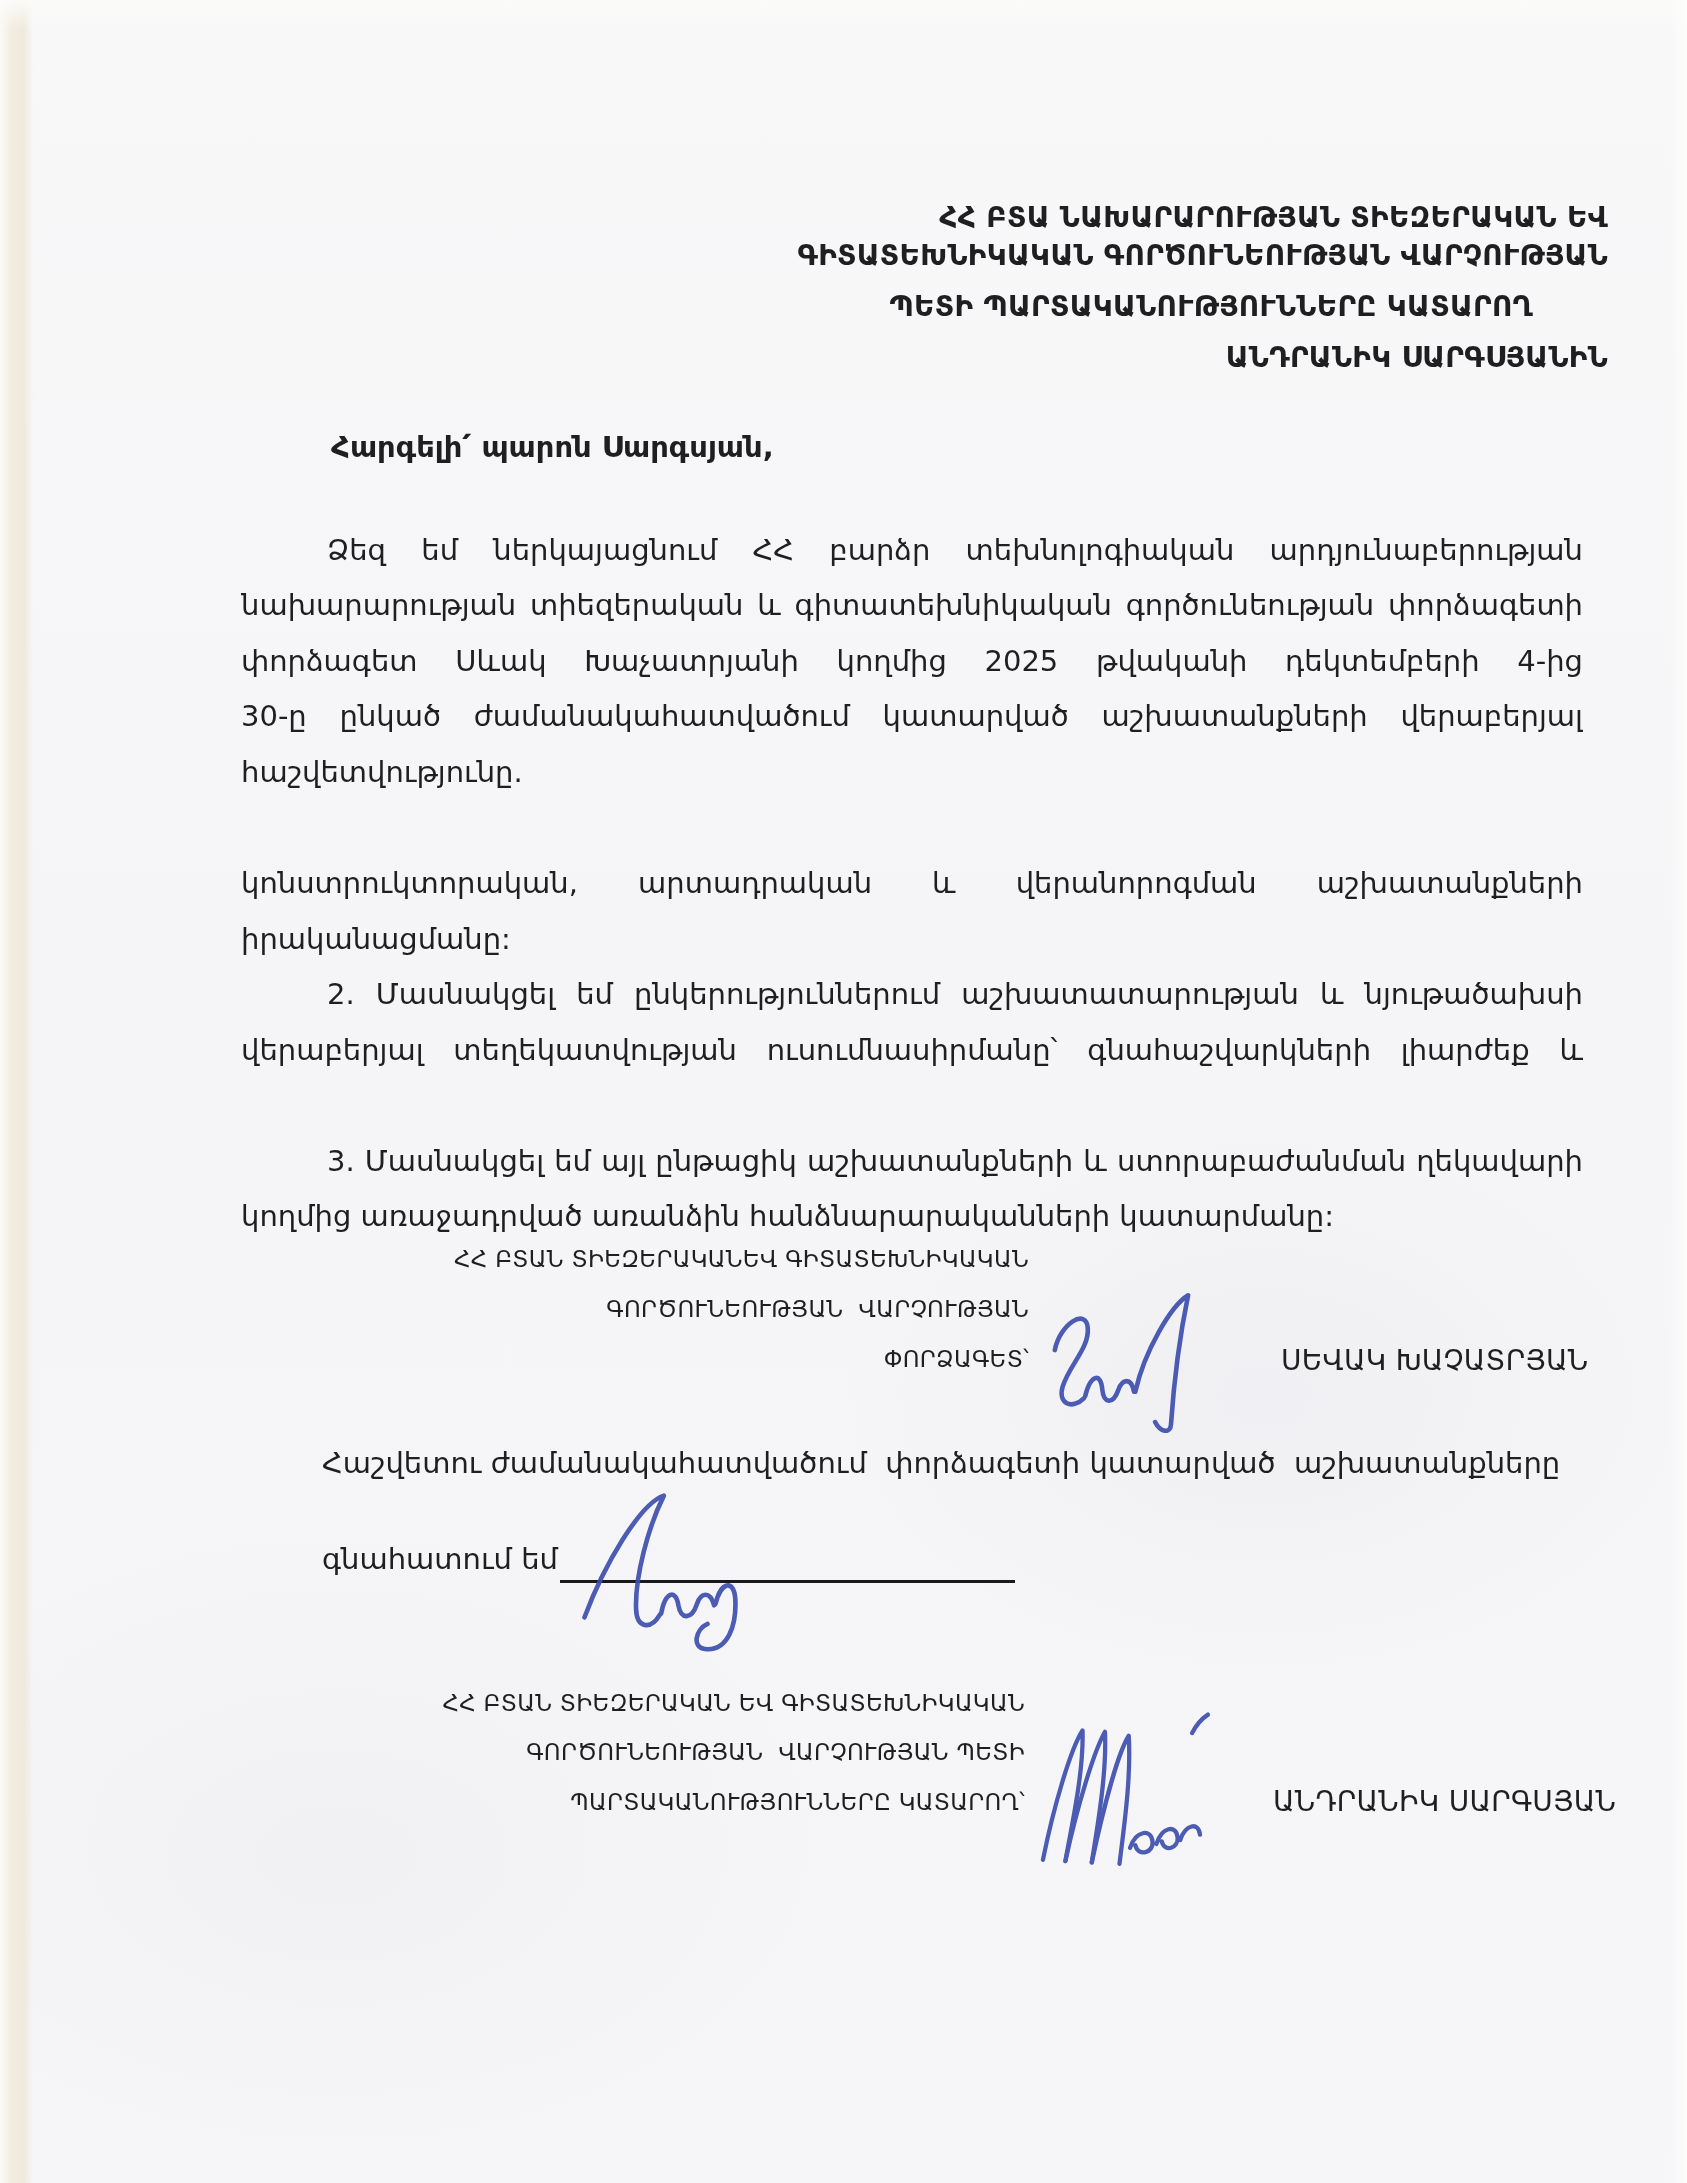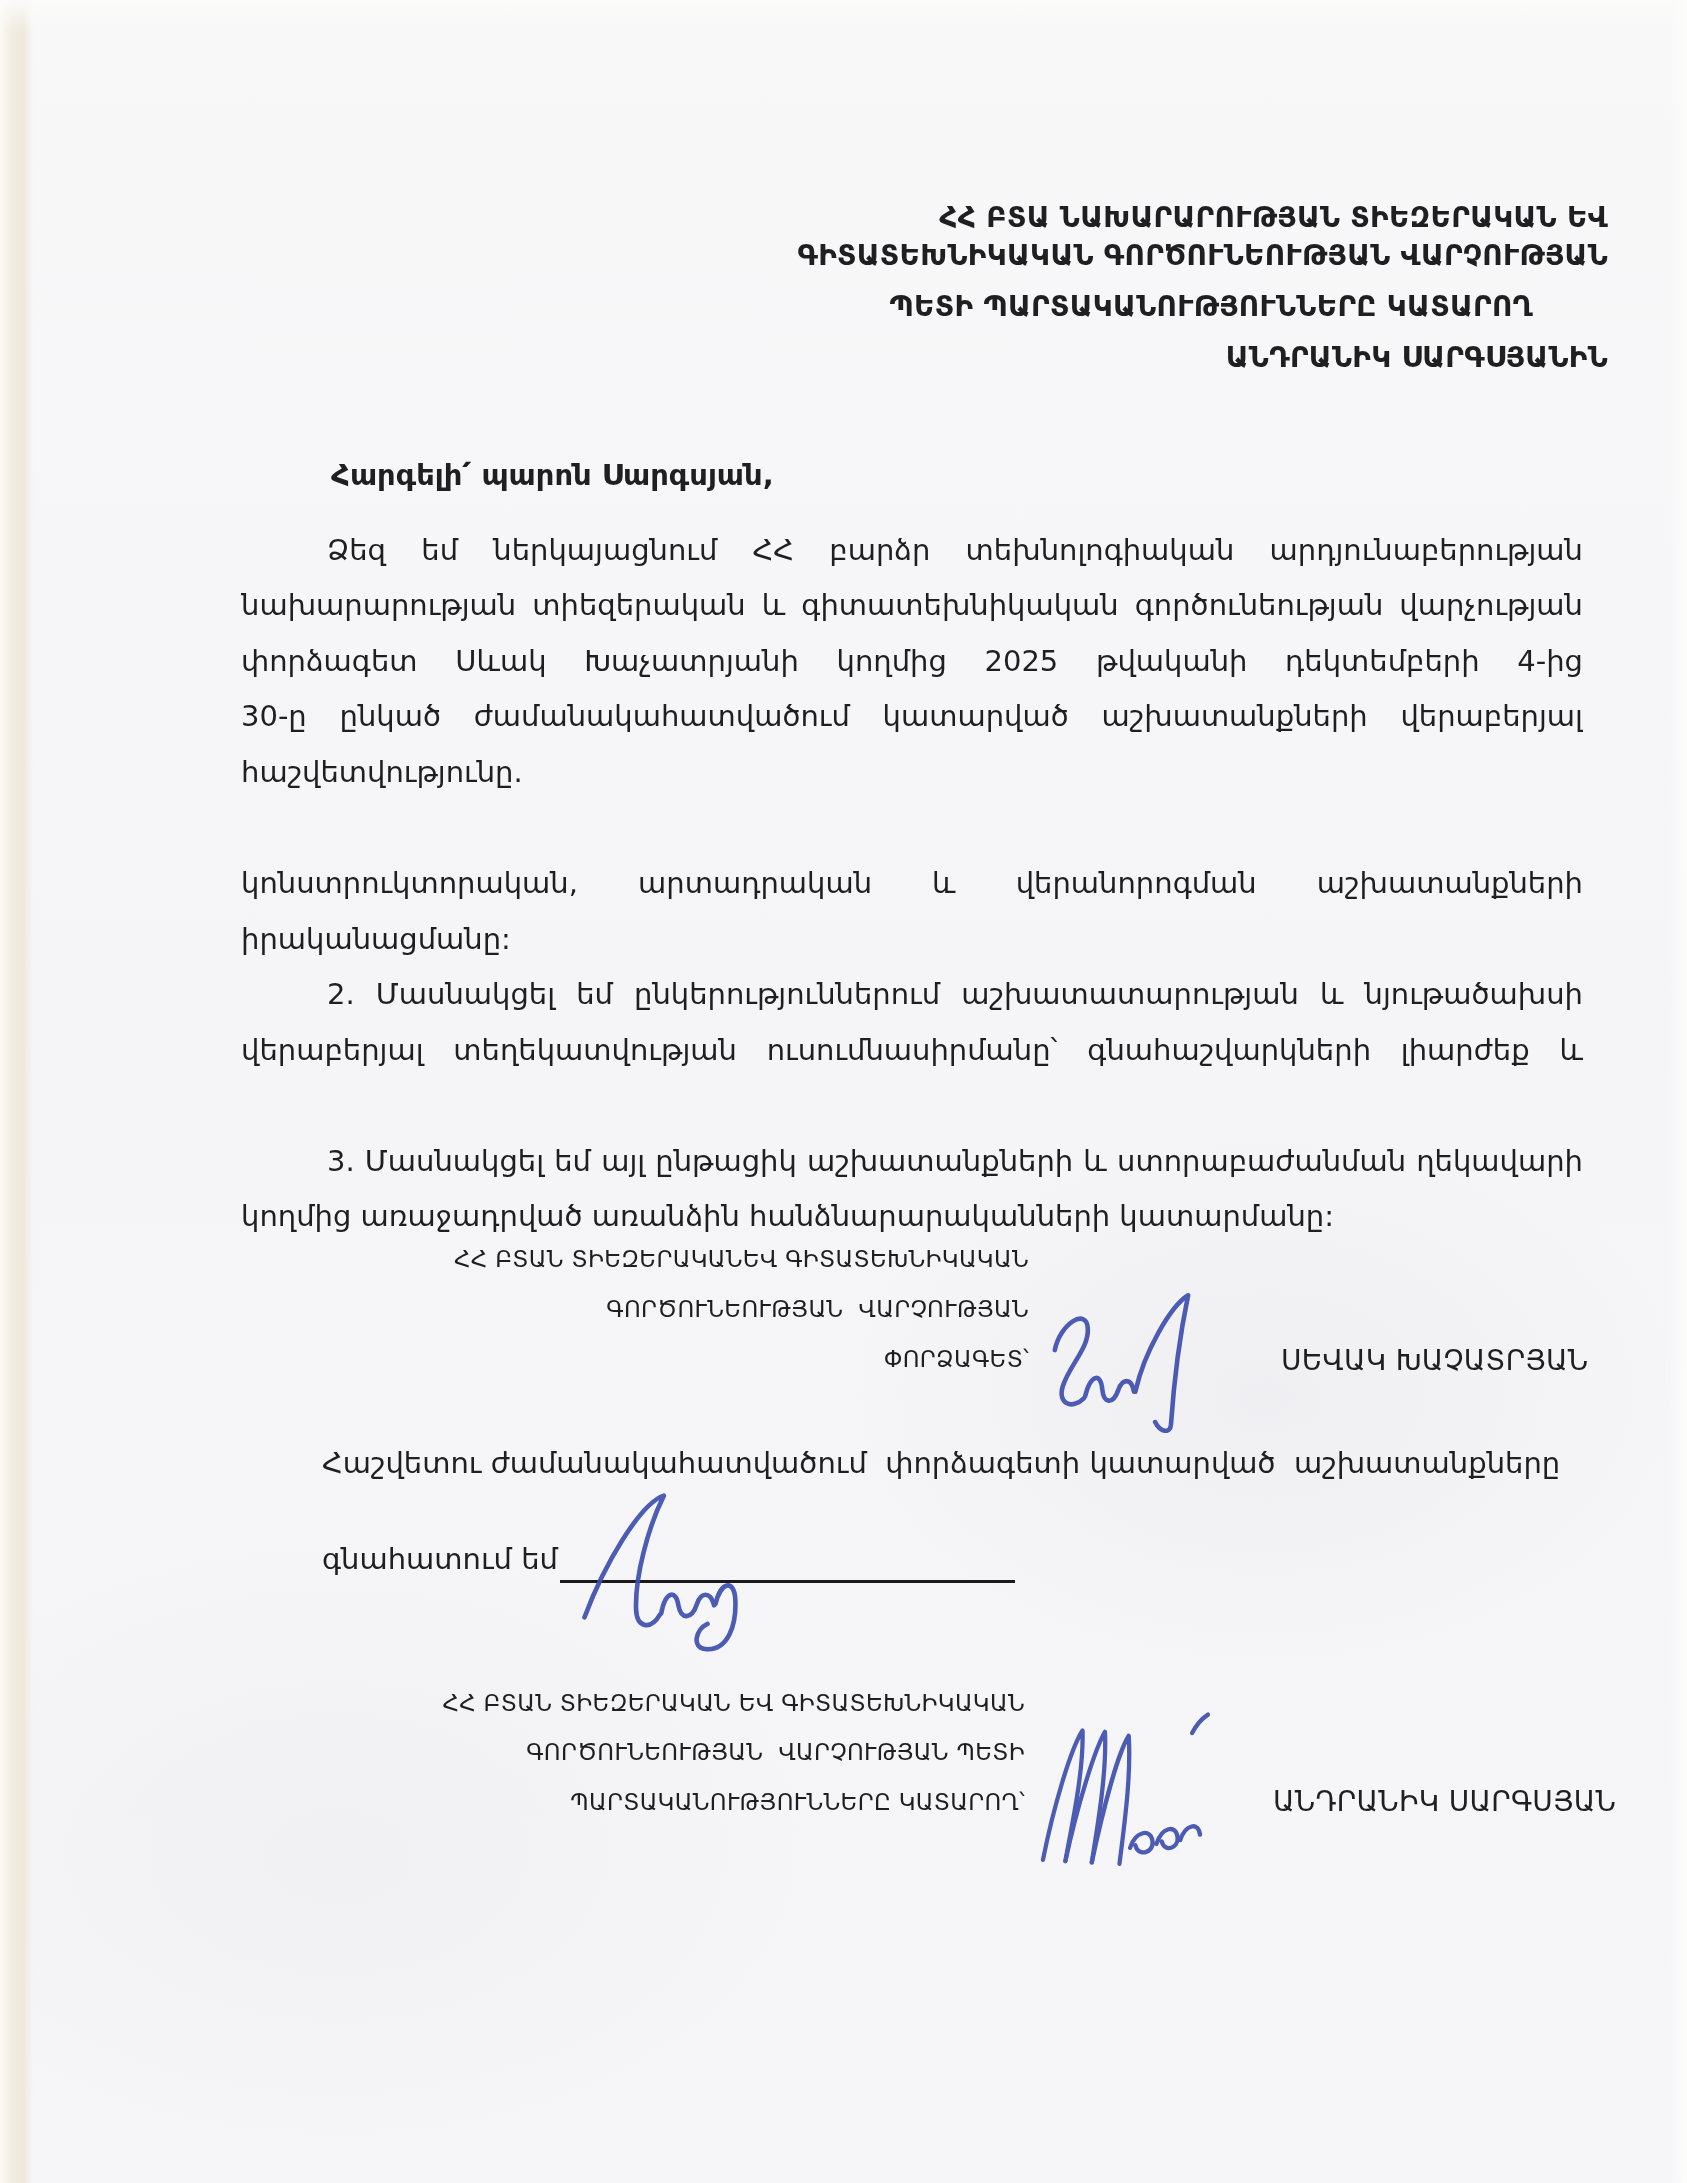--- a/index.html
+++ b/index.html
@@ -41,21 +41,21 @@
   }
   
   .bl{
     position:absolute;left:241px;width:1342px;
     font-size:29px;line-height:38px;height:40px;white-space:normal;
   }
   .just{text-align:justify;overflow:hidden;}
   .just::after{content:"";display:inline-block;width:100%;height:0;}
   .ind{text-indent:86px;}
   .sal{
-    position:absolute;left:331px;top:458px;
+    position:absolute;left:331px;top:430px;
     font-size:29px;font-weight:bold;white-space:pre;
   }
   
   .capline{
     position:absolute;font-size:23px;line-height:34px;
     white-space:pre;text-align:right;letter-spacing:0.3px;
   }
   .b1{right:658px;}
   .b2{right:662px;}
   .name{
@@ -80,21 +80,21 @@
   <div class="scan-edge-right"></div>
 
   <div class="hline" style="top:201px;right:79px;">ՀՀ ԲՏԱ ՆԱԽԱՐԱՐՈՒԹՅԱՆ ՏԻԵԶԵՐԱԿԱՆ ԵՎ</div>
   <div class="hline" style="top:239px;right:79px;">ԳԻՏԱՏԵԽՆԻԿԱԿԱՆ ԳՈՐԾՈՒՆԵՈՒԹՅԱՆ ՎԱՐՉՈՒԹՅԱՆ</div>
   <div class="hline" style="top:290px;right:154px;">ՊԵՏԻ ՊԱՐՏԱԿԱՆՈՒԹՅՈՒՆՆԵՐԸ ԿԱՏԱՐՈՂ</div>
   <div class="hline" style="top:341px;right:79px;">ԱՆԴՐԱՆԻԿ ՍԱՐԳՍՅԱՆԻՆ</div>
 
   <div class="sal">Հարգելի՛ պարոն Սարգսյան,</div>
 
   <div class="bl just ind" style="top:531px;">Ձեզ եմ ներկայացնում ՀՀ բարձր տեխնոլոգիական արդյունաբերության</div>
-  <div class="bl just" style="top:586px;">նախարարության տիեզերական և գիտատեխնիկական գործունեության վարչության</div>
+  <div class="bl just" style="top:586px;">նախարարության տիեզերական և գիտատեխնիկական գործունեության փորձագետի</div>
   <div class="bl just" style="top:642px;">փորձագետ Սևակ Խաչատրյանի կողմից 2025 թվականի դեկտեմբերի 4-ից դեկտեմբերի</div>
   <div class="bl just" style="top:697px;">30-ը ընկած ժամանակահատվածում կատարված աշխատանքների վերաբերյալ</div>
   <div class="bl" style="top:753px;">հաշվետվությունը.</div>
 
   <div class="bl just" style="top:864px;">կոնստրուկտորական, արտադրական և վերանորոգման աշխատանքների գործընթացի</div>
   <div class="bl" style="top:920px;">իրականացմանը:</div>
 
   <div class="bl just ind" style="top:975px;">2. Մասնակցել եմ ընկերություններում աշխատատարության և նյութածախսի</div>
   <div class="bl just" style="top:1031px;">վերաբերյալ տեղեկատվության ուսումնասիրմանը՝ գնահաշվարկների լիարժեք և</div>
 

